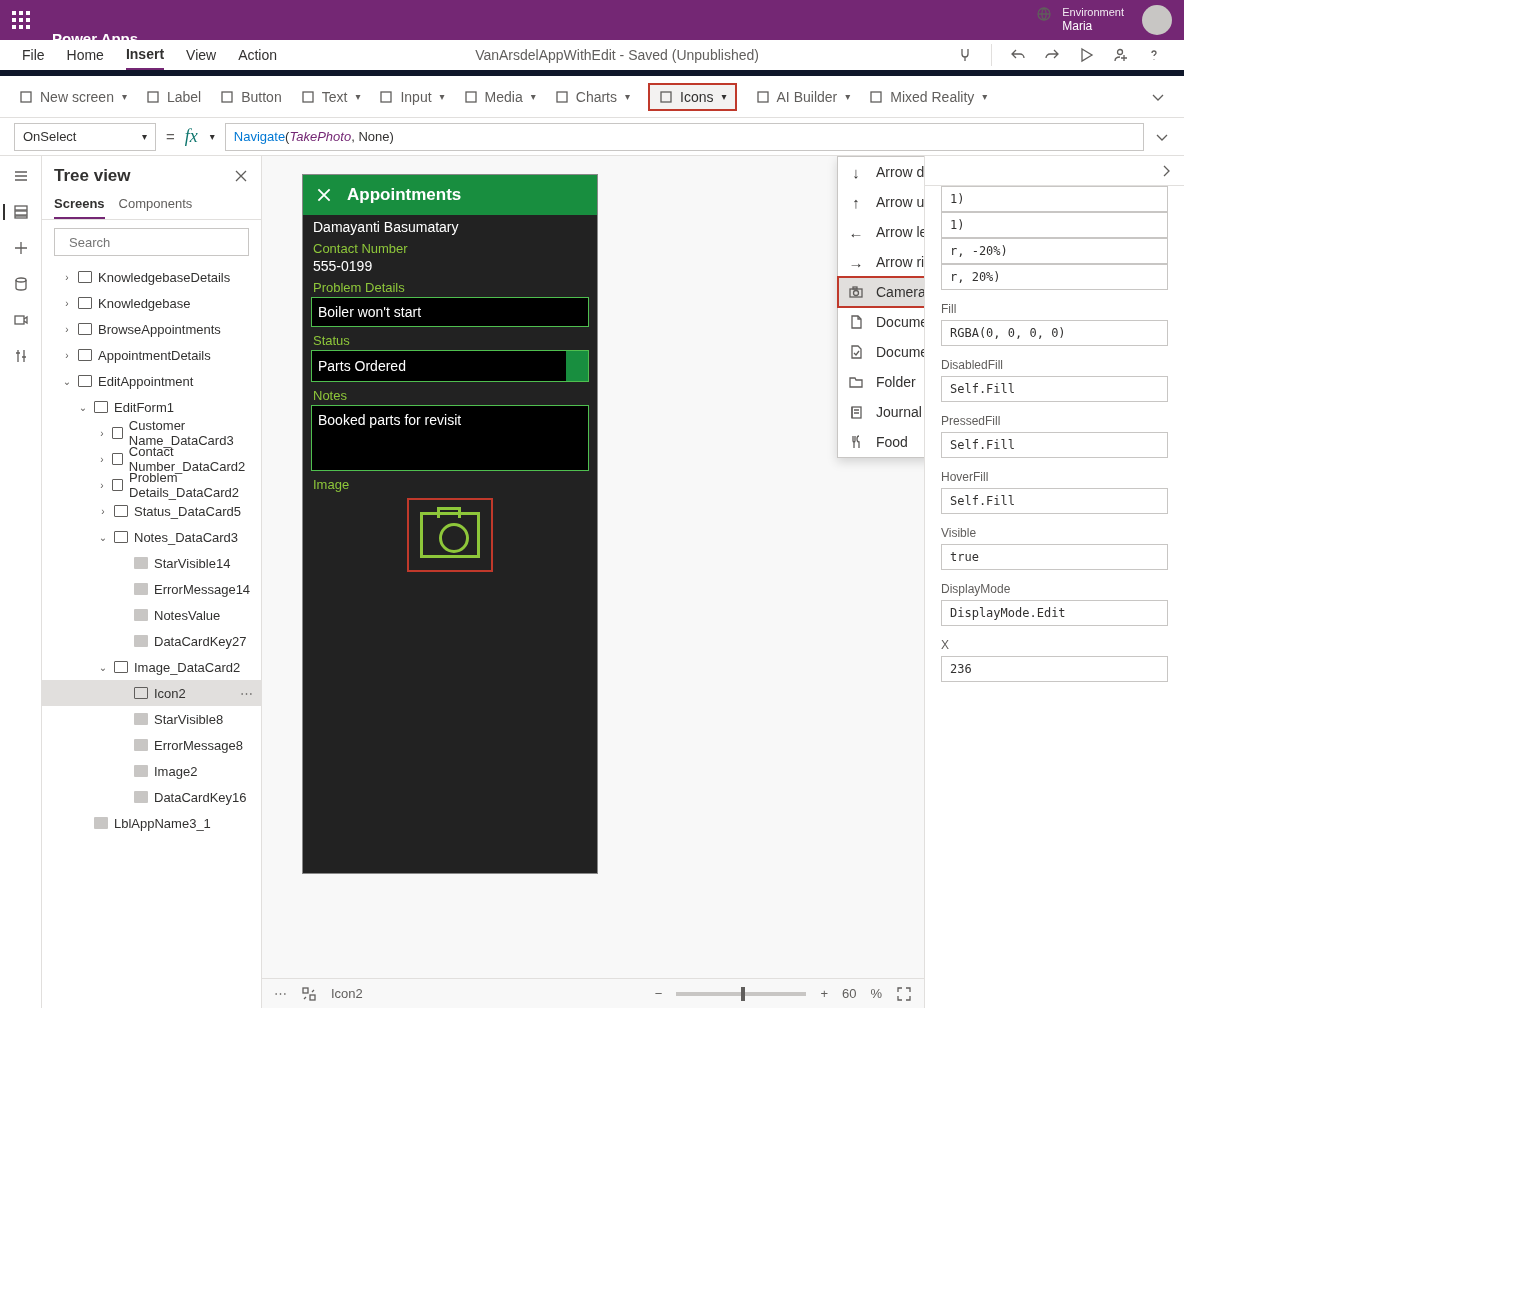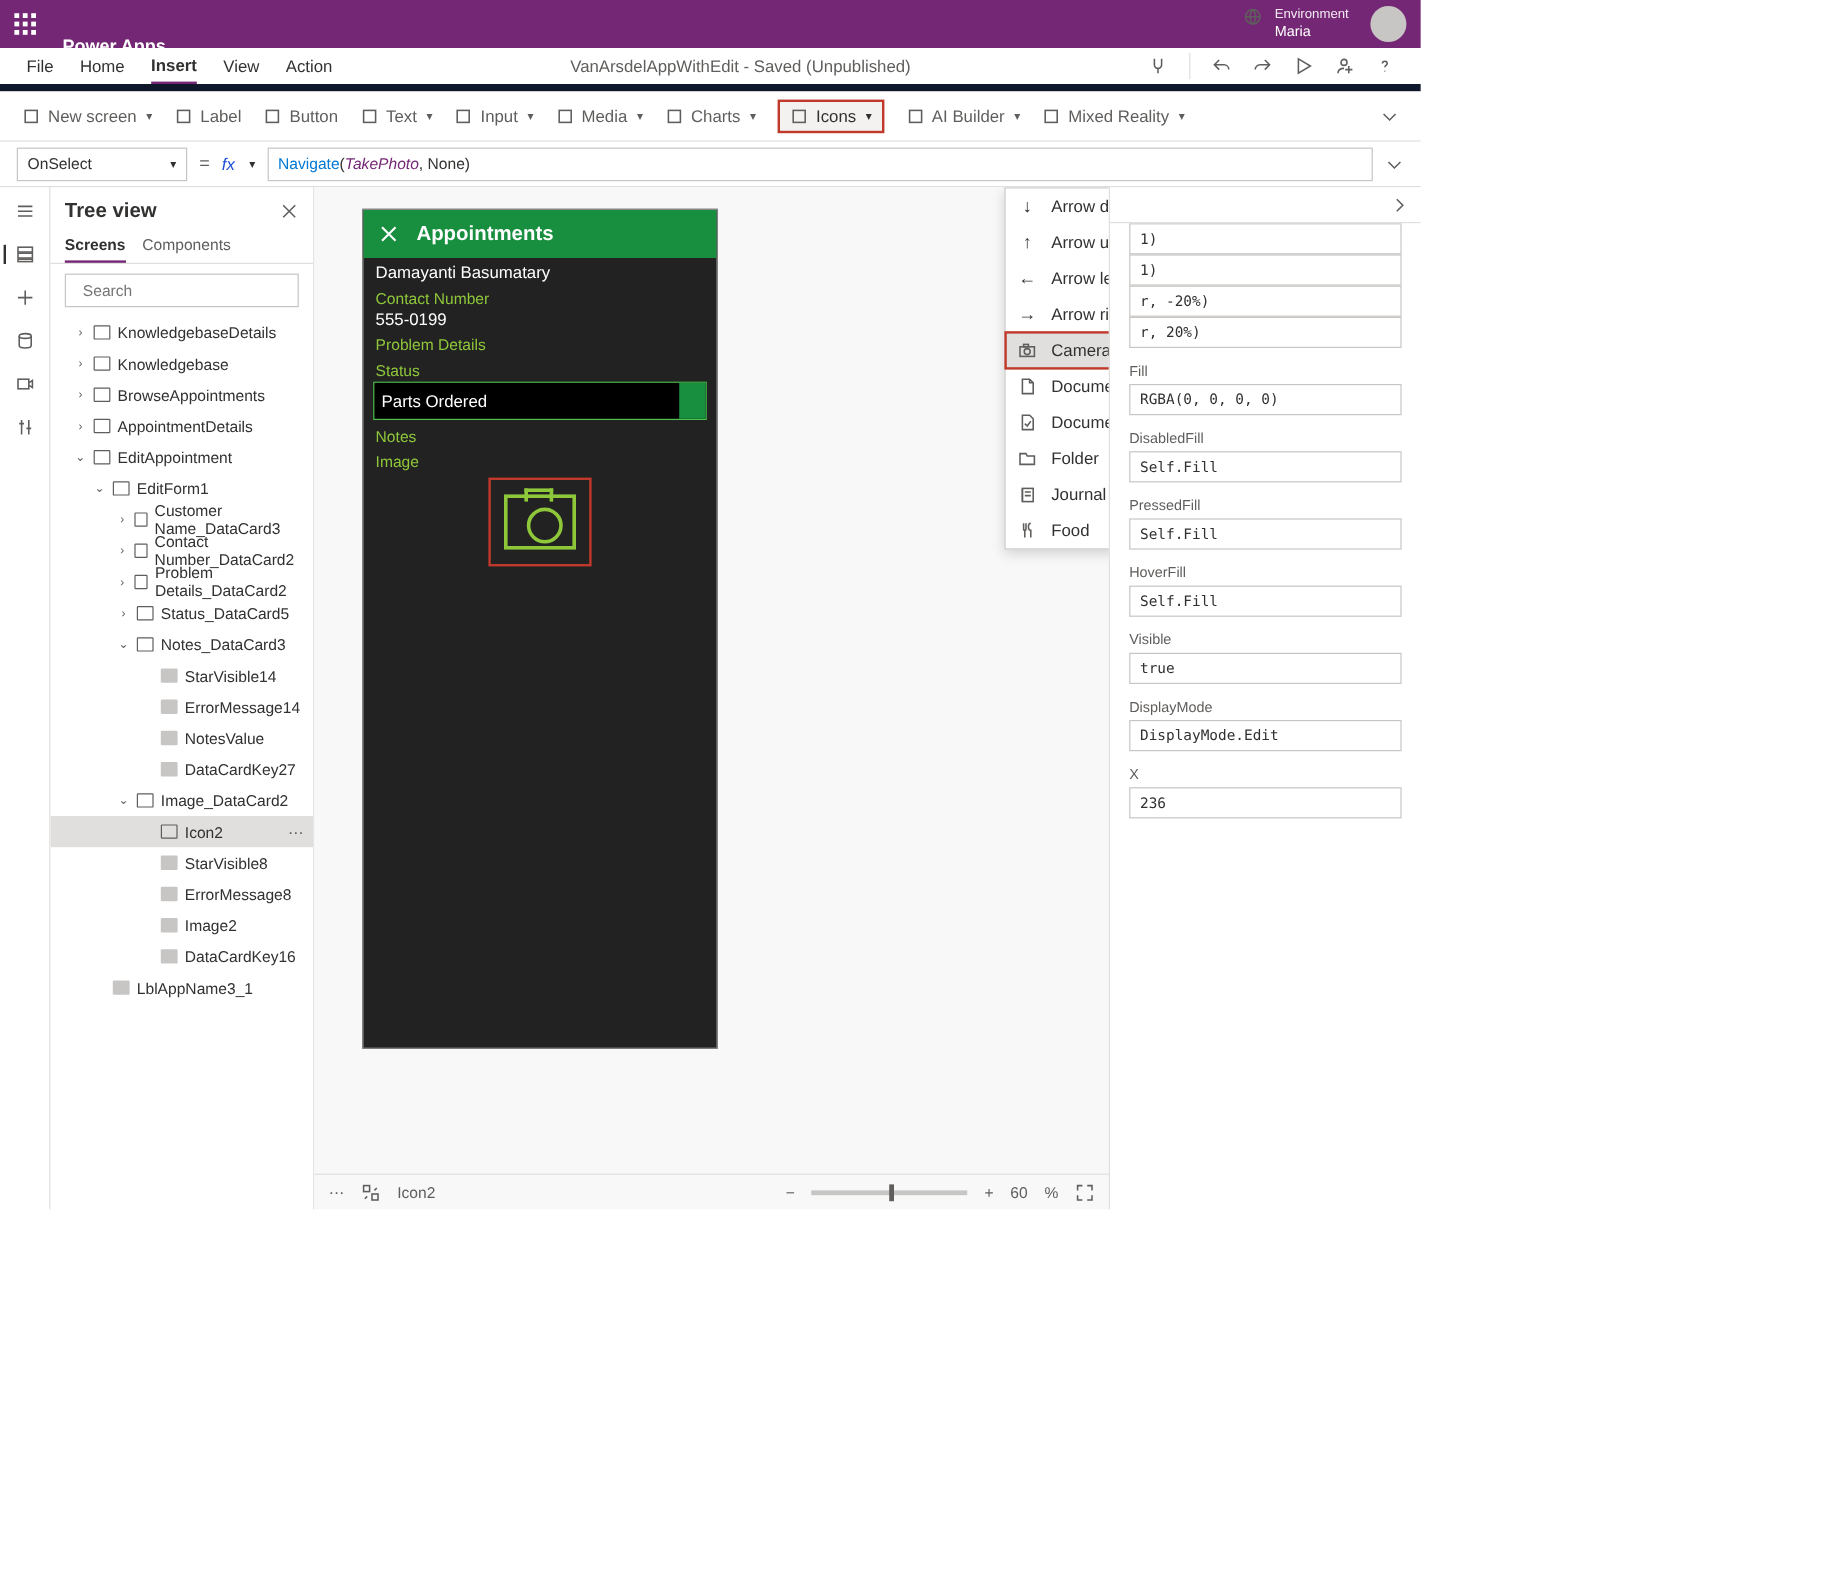--- a/index.html
+++ b/index.html
@@ -27,21 +27,21 @@
 
 
 .ribbon { height:42px; border-bottom:1px solid #e1dfdd; display:flex; align-items:center; padding:0 18px; gap:18px; font-size:14px; color:#605e5c; }
 .ribbon-item { display:flex; align-items:center; gap:6px; cursor:pointer; }
 .ribbon-item.boxed { border:2px solid #c0392b; padding:4px 8px; background:#f3f2f1; color:#323130; }
 .chev { font-size:10px; margin-left:2px; }
 
 
 .formula { height:38px; border-bottom:1px solid #e1dfdd; display:flex; align-items:center; padding:0 14px; gap:10px; }
 .prop-select { width:142px; height:28px; border:1px solid #c8c6c4; padding:0 8px; font-size:13px; display:flex; align-items:center; justify-content:space-between; }
-.fx { font-style:italic; font-size:14px; color:#1d4ed8; }
+.fx { font-style:italic; font-size:18px; color:#0f766e;font-family:Liberation Serif, serif; }
 .eq { font-size:15px; color:#605e5c; }
 .formula-input { flex:1; height:28px; border:1px solid #c8c6c4; padding:0 8px; font-family:Consolas,monospace; font-size:13px; display:flex; align-items:center; }
 .fn-name { color:#0078d4; }
 .fn-arg1 { color:#742774; font-style:italic; }
 
 
 .main { display:flex; height:calc(100% - 156px); }
 
 
 .rail { width:42px; border-right:1px solid #e1dfdd; display:flex; flex-direction:column; align-items:center; gap:20px; padding-top:12px; color:#605e5c; font-size:16px; }
@@ -430,26 +430,28 @@
           <svg viewBox="0 0 16 16" width="18" height="18" stroke="#fff" stroke-width="1.6" fill="none">
               <path d="M3 3l10 10M13 3L3 13"></path>
             </svg>
           <span>Appointments</span>
         </div>
         <div class="form-body">
           <div class="fval" style="margin-top:4px">Damayanti Basumatary</div>
           <div class="flabel">Contact Number</div>
           <div class="fval">555-0199</div>
           <div class="flabel">Problem Details</div>
+          <div class="finput">Boiler won't start</div>
           <div class="flabel">Status</div>
           <div class="finput dd">
               <span>Parts Ordered</span>
               <span class="dd-btn"></span>
             </div>
           <div class="flabel">Notes</div>
+          <div class="finput tall">Booked parts for revisit</div>
           <div class="flabel">Image</div>
           <div class="cam-box">
               <div class="cam-ic"></div>
             </div>
         </div>
       </div>
 
       <div class="icon-menu">
         <div id="icon-menu-host">
             <div class="mi">

